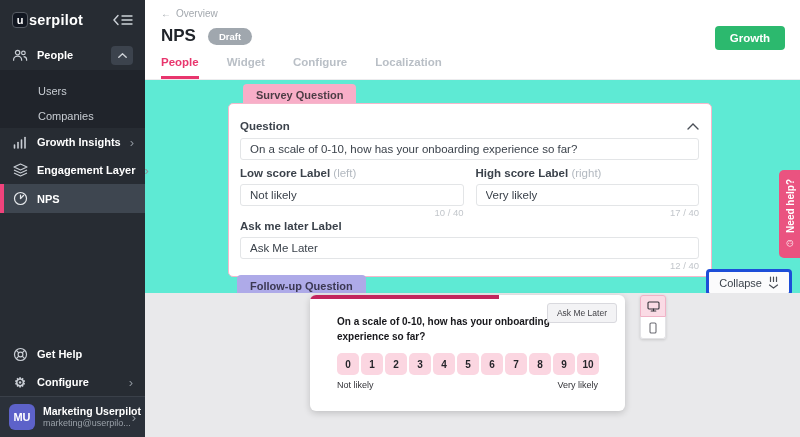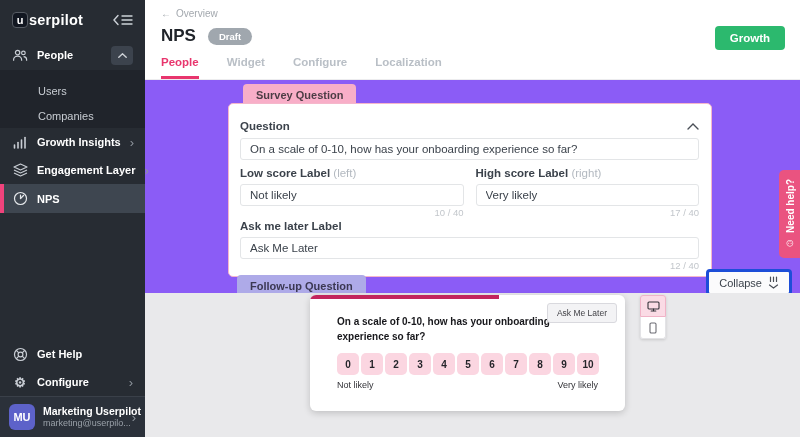--- a/index.html
+++ b/index.html
@@ -34,21 +34,21 @@
   .m-header { position:relative; background:#fff; height:80px; border-bottom:1px solid #ececee; }
   .breadcrumb { position:absolute; left:16px; top:8px; font-size:10px; color:#a3a8ae; display:flex; gap:5px; align-items:center; cursor:pointer; }
   .title-row { position:absolute; left:16px; top:26px; display:flex; align-items:center; gap:12px; }
   .page-title { font-size:17px; font-weight:bold; color:#20242a; }
   .draft-badge { background:#a0a7ae; color:#fff; font-size:9.5px; font-weight:bold; padding:3px 11px; border-radius:10px; }
   .publish-btn { position:absolute; right:15px; top:26px; background:#2cb96e; color:#fff; font-size:11.5px; font-weight:bold; padding:6px 15px; border:none; border-radius:4px; cursor:pointer; font-family:inherit; }
   .tabs { position:absolute; left:16px; bottom:0; display:flex; gap:28px; }
   .tab { font-size:11.5px; font-weight:bold; color:#b9bfc6; padding-bottom:8px; cursor:pointer; border-bottom:3px solid transparent; }
   .tab.active { color:#e8356d; border-bottom-color:#e8356d; }
 
-  .content { position:relative; height:213px; background:#8b5cf6; }
+  .content { position:relative; height:213px; background:#5eead4; }
   .section-badge { position:absolute; font-size:11px; font-weight:bold; padding:5px 13px; border-radius:4px 4px 0 0; }
   .section-badge.survey { left:98px; top:4px; background:#f8aec8; color:#4c3d45; }
   .section-badge.followup { left:92px; top:195px; background:#aeaae8; color:#3b3852; border-radius:4px; }
   .card { position:absolute; left:83px; top:23px; width:484px; background:#fff; border:1px solid #f5b7cb; border-radius:5px; padding:15px 12px 6px 11px; }
   .q-head { display:flex; justify-content:space-between; align-items:center; height:14px; }
   .field-label { font-size:11.5px; font-weight:bold; color:#3b424b; }
   .hint { color:#b3b9c0; font-weight:normal; }
   .chev-up { cursor:pointer; display:flex; }
   .text-input { display:block; width:100%; border:1px solid #e3e5e7; border-radius:3px; height:22px; font-size:11.5px; color:#3b424b; padding:0 9px; margin-top:5px; font-family:inherit; background:#fff; }
   .two-col { display:flex; gap:12px; margin-top:7px; }

